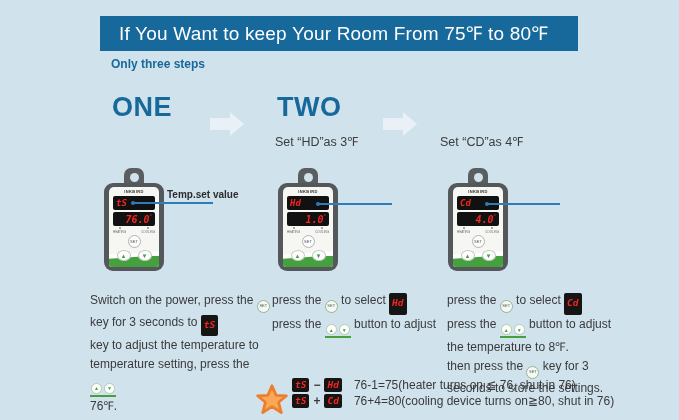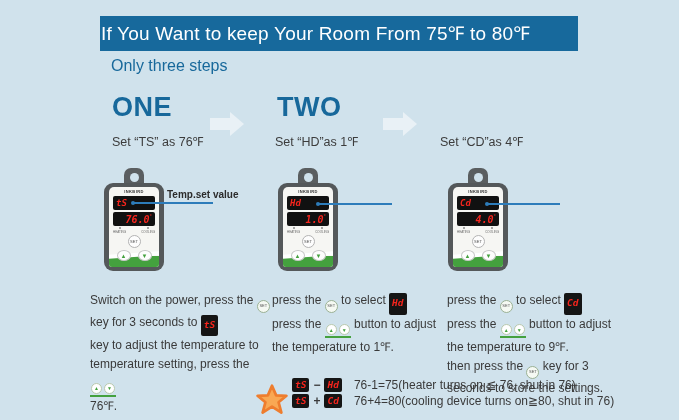--- a/index.html
+++ b/index.html
@@ -5,22 +5,22 @@
   :root{
     --bg:#d0e2ec; --banner:#17699c; --teal:#17689b; --text:#3a3a3a;
     --led:#f5251d; --dispbg:#111111; --green:#44a13e; --pointer:#2d7cba;
     --starfill:#f9a853; --starstroke:#ee7d2e; --arrow:#e9f1f6;
   }
   *{margin:0;padding:0;box-sizing:border-box;}
   body{font-family:"Liberation Sans",sans-serif;background:#fff;}
   #canvas{position:relative;width:679px;height:420px;background:var(--bg);overflow:hidden;}
 
   .banner{position:absolute;left:100px;top:16px;width:478px;height:35px;background:var(--banner);
-    color:#fff;font-size:19px;font-weight:500;line-height:35px;padding-left:1px;letter-spacing:.2px;}
-  .subtitle{position:absolute;left:111px;top:57px;color:var(--teal);font-size:16px;font-weight:400;}
+    color:#fff;font-size:19px;font-weight:500;line-height:35px;padding-left:19px;letter-spacing:.2px;}
+  .subtitle{position:absolute;left:111px;top:57px;color:var(--teal);font-size:12px;font-weight:700;}
 
   .stepnum{position:absolute;top:92px;color:var(--teal);font-size:27px;font-weight:700;letter-spacing:.5px;}
   .caption{position:absolute;top:133px;color:#3c3c3c;font-size:12.5px;font-weight:500;}
 
   .step-arrow{position:absolute;top:112px;width:36px;height:24px;}
   .step-arrow .bar{position:absolute;left:0;top:6px;width:20px;height:12px;background:var(--arrow);}
   .step-arrow .head{position:absolute;left:20px;top:0;width:0;height:0;
     border-top:12px solid transparent;border-bottom:12px solid transparent;border-left:14px solid var(--arrow);}
 
   
@@ -74,22 +74,21 @@
 <body>
 
 <div id="canvas">
 
   <div class="banner">If You Want to keep Your Room From 75℉ to 80℉</div>
   <div class="subtitle">Only three steps</div>
 
   <div class="stepnum" style="left:277px">TWO</div>
   <div class="stepnum" style="left:112px">ONE</div>
 
-  <div class="caption" style="left:112px">Set “TS” as 76℉</div>
-  <div class="caption" style="left:275px">Set “HD”as 1℉</div>
+  <div class="caption" style="left:275px">Set “HD”as 3℉</div>
   <div class="caption" style="left:440px">Set “CD”as 4℉</div>
 
   <div class="step-arrow" style="left:210px">
       <div class="bar"></div>
       <div class="head"></div>
     </div>
   <div class="step-arrow" style="left:383px">
       <div class="bar"></div>
       <div class="head"></div>
     </div>
@@ -193,30 +192,29 @@
         </span></div>
     <div><span>76℉.</span></div>
   </div>
 
   <div class="instr" style="left:272px;top:291px;width:176px">
     <div><span>press the</span> <span class="ic-set">SET</span> <span>to select</span> <span class="chip">Hd</span></div>
     <div><span>press the</span> <span class="ic-updown">
           <span class="ab">▲</span>
           <span class="ab">▼</span>
         </span> <span>button to adjust</span></div>
-    <div><span>the temperature to 1℉.</span></div>
   </div>
 
   <div class="instr" style="left:447px;top:291px;width:182px">
     <div><span>press the</span> <span class="ic-set">SET</span> <span>to select</span> <span class="chip">Cd</span></div>
     <div><span>press the</span> <span class="ic-updown">
           <span class="ab">▲</span>
           <span class="ab">▼</span>
         </span> <span>button to adjust</span></div>
-    <div><span>the temperature to 9℉.</span></div>
+    <div><span>the temperature to 8℉.</span></div>
     <div><span>then press the</span> <span class="ic-set">SET</span> <span>key for 3</span></div>
     <div><span>seconds to store the settings.</span></div>
   </div>
 
   <svg class="star" viewBox="0 0 24 24">
     <polygon points="12,2 15,9 22.5,9.3 16.8,14 18.8,21.5 12,17.2 5.2,21.5 7.2,14 1.5,9.3 9,9"></polygon>
   </svg>
   <div class="fnline" style="top:378px">
     <span class="chip">tS</span>
     <span class="op">−</span>

